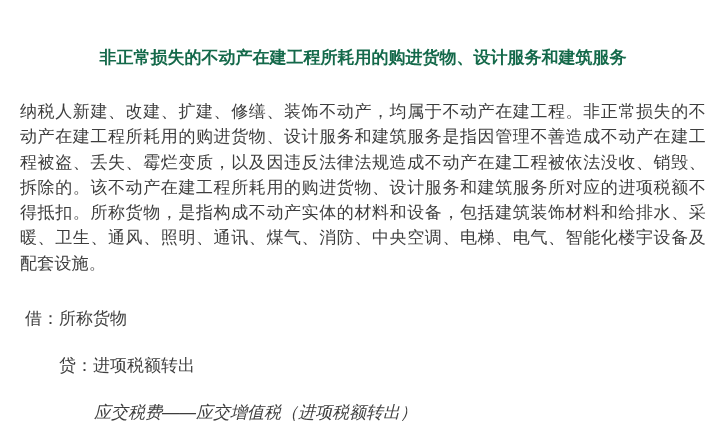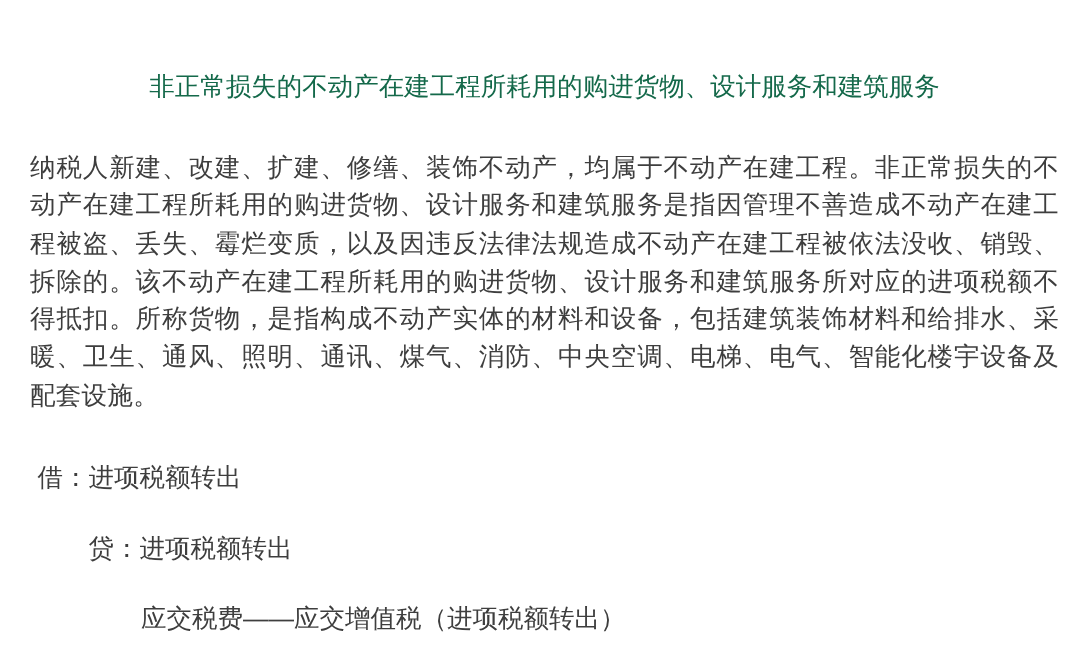--- a/index.html
+++ b/index.html
@@ -35,21 +35,21 @@
     user-select: none;
   }
   .page-title {
     position: absolute;
     top: 47px;
     left: 0;
     width: 100%;
     text-align: center;
     font-size: 17px;
     line-height: 22px;
-    font-weight: normal;
+    font-weight: bold;
     color: #14694a;
   }
   
   .content {
     padding: 0 20px;
   }
   .body-paragraph {
     margin-top: 19px;
     font-size: 17px;
     line-height: 25.3px;
@@ -61,34 +61,34 @@
   
   .journal {
     margin-top: 30px;
     padding-left: 5px;
     font-size: 17px;
     line-height: 25px;
     color: #3e3e3e;
   }
   .journal-entry { margin-bottom: 22px; }
   .journal-entry.indent-1 { padding-left: 34px; }
-  .journal-entry.indent-2 { padding-left: 69px; margin-bottom: 0; }
+  .journal-entry.indent-2 { padding-left: 69px; margin-bottom: 0; font-style: italic; }
 </style>
 </head>
 <body>
 
 <div class="page">
 
   <div class="header">
     <div class="page-title">非正常损失的不动产在建工程所耗用的购进货物、设计服务和建筑服务</div>
   </div>
 
   <div class="content">
     <p class="body-paragraph">纳税人新建、改建、扩建、修缮、装饰不动产，均属于不动产在建工程。非正常损失的不动产在建工程所耗用的购进货物、设计服务和建筑服务是指因管理不善造成不动产在建工程被盗、丢失、霉烂变质，以及因违反法律法规造成不动产在建工程被依法没收、销毁、拆除的。该不动产在建工程所耗用的购进货物、设计服务和建筑服务所对应的进项税额不得抵扣。所称货物，是指构成不动产实体的材料和设备，包括建筑装饰材料和给排水、采暖、卫生、通风、照明、通讯、煤气、消防、中央空调、电梯、电气、智能化楼宇设备及配套设施。</p>
 
     <div class="journal">
-      <div class="journal-entry indent-0">借：进项税额转出</div>
+      <div class="journal-entry indent-0">借：所称货物</div>
       <div class="journal-entry indent-1">贷：进项税额转出</div>
       <div class="journal-entry indent-2">应交税费——应交增值税（进项税额转出）</div>
     </div>
   </div>
 
 </div>
 
 </body></html>

